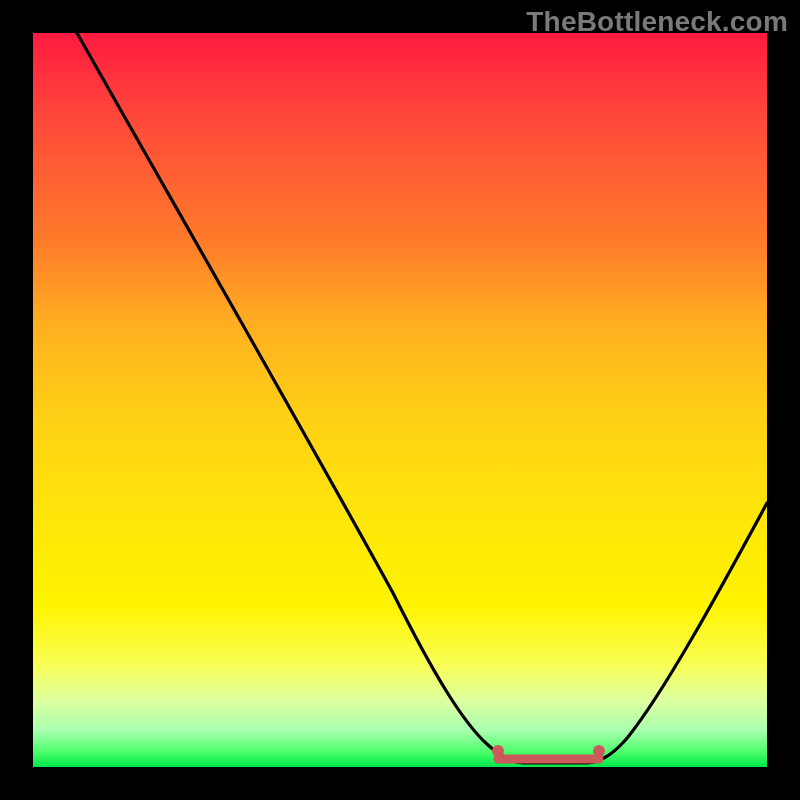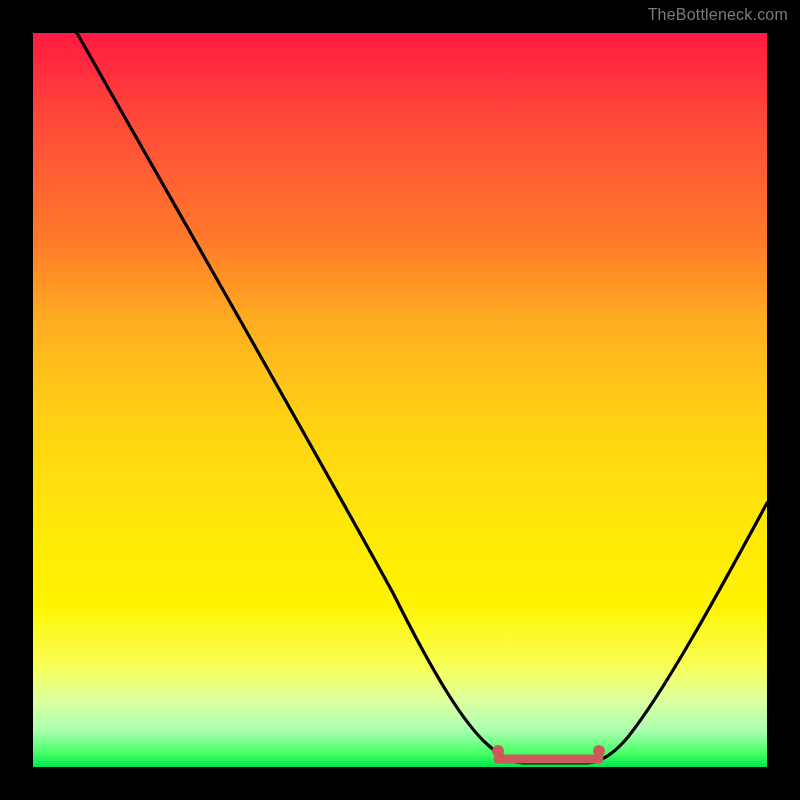--- a/index.html
+++ b/index.html
@@ -42,22 +42,22 @@
     position: absolute;
     left: 0; top: 0;
     width: 734px;
     height: 734px;
   }
   .watermark {
     position: absolute;
     top: 6px;
     right: 12px;
     color: #7a7a7a;
-    font-size: 16px;
-    font-weight: 400;
+    font-size: 28px;
+    font-weight: 700;
     letter-spacing: 0.2px;
   }
 </style>
 </head>
 <body>
 
 <div class="stage">
   <div class="watermark">TheBottleneck.com</div>
 
   <div class="plot-area">

